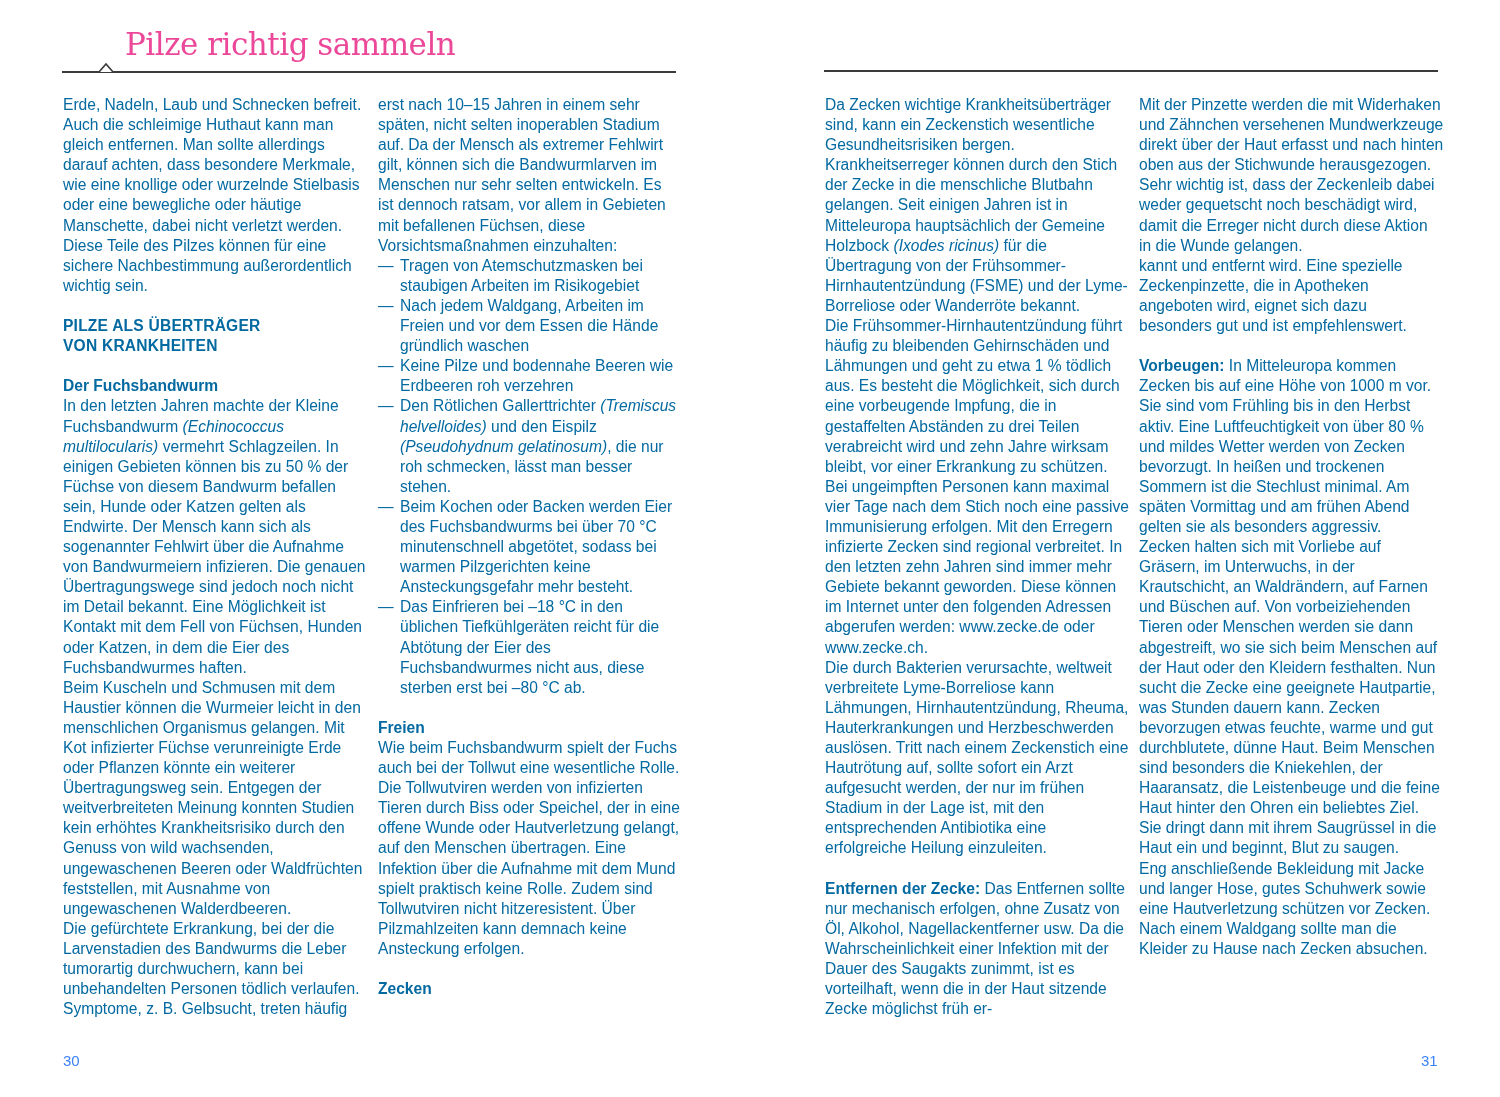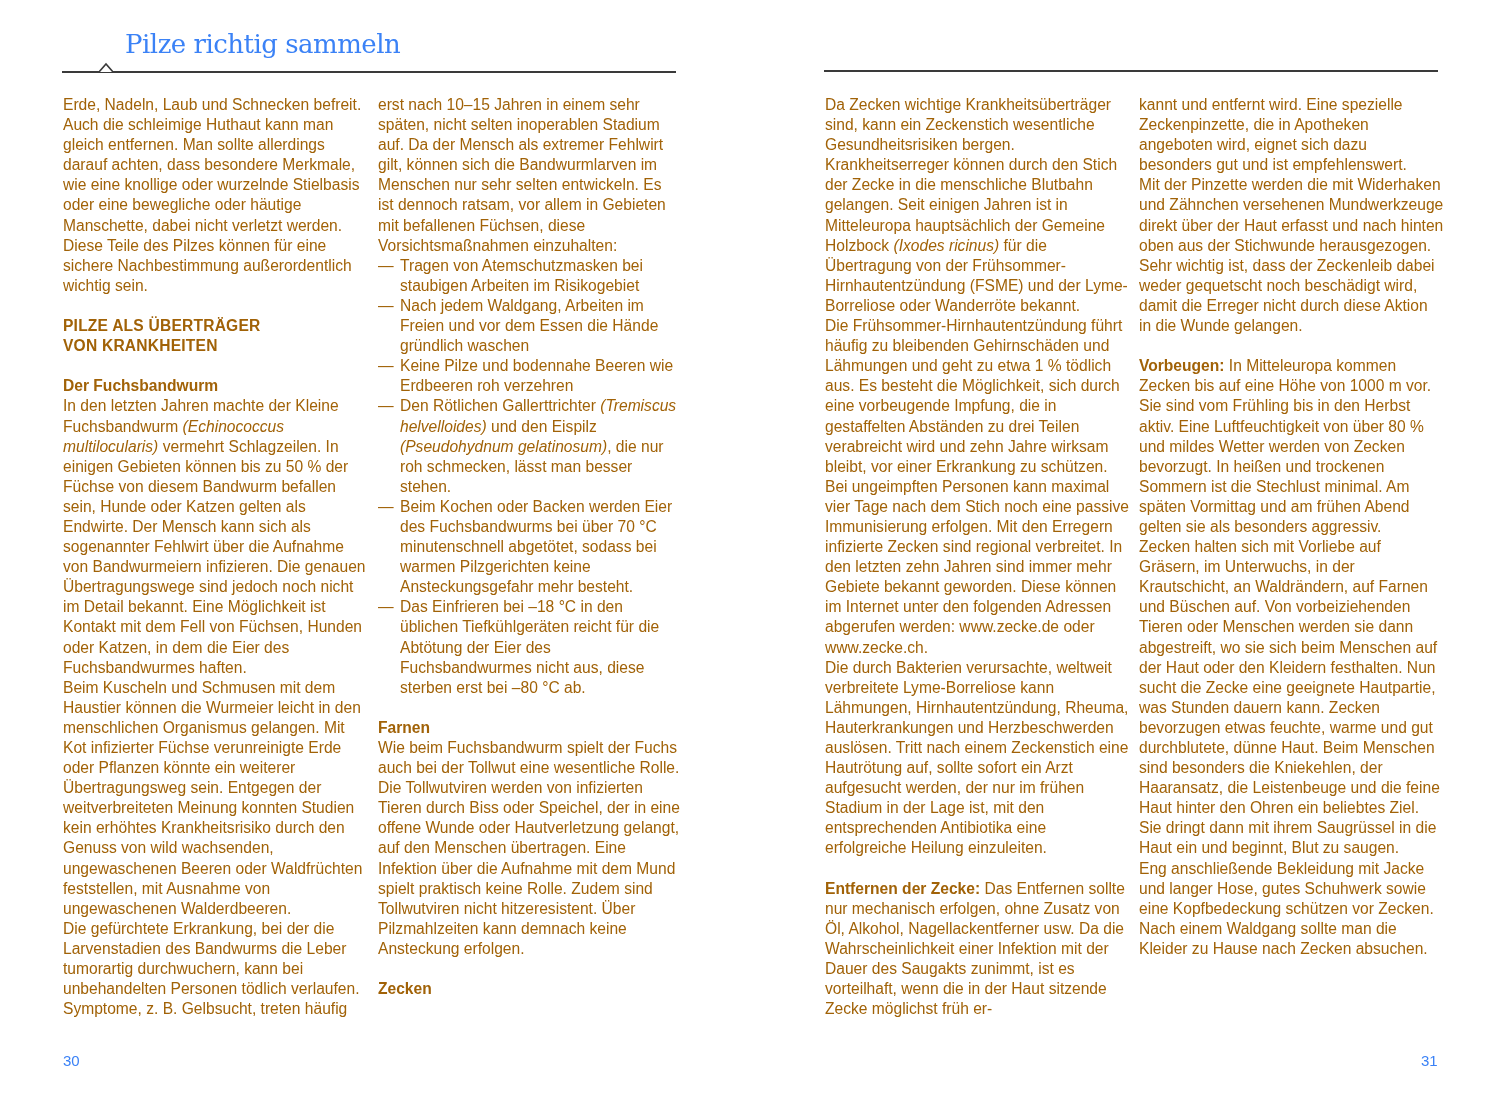--- a/index.html
+++ b/index.html
@@ -3,33 +3,33 @@
 <meta charset="utf-8">
 <style>
   html, body { margin: 0; padding: 0; background: #ffffff; }
   body { width: 1500px; height: 1097px; position: relative; overflow: hidden; color: #1a1a1a; }
   .page { position: absolute; top: 0; height: 1097px; }
   .page-left { left: 0; width: 750px; }
   .page-right { left: 750px; width: 750px; }
   .title {
     position: absolute; left: 125px; top: 24px;
     font-family: "DejaVu Serif", "Liberation Serif", serif;
-    font-size: 26px; font-weight: normal; letter-spacing: -0.5px; color: #3b82f6;
+    font-size: 31px; font-weight: normal; letter-spacing: -0.5px; color: #ec4899;
     margin: 0; line-height: 40px;
   }
   .rule {
     position: absolute; height: 2px; background: #3a3a3a;
   }
   .rule-left { left: 62px; top: 71px; width: 614px; }
   .rule-right { left: 74px; top: 70px; width: 614px; }
   .notch { position: absolute; left: 99px; top: 62px; }
   .col {
     position: absolute; top: 95px;
     font-family: "Liberation Sans", "DejaVu Sans", sans-serif;
-    font-size: 15.6px; line-height: 20.1px; color: #a16207;
+    font-size: 15.6px; line-height: 20.1px; color: #0369a1;
   }
   .col-1 { left: 63px; width: 305px; }
   .col-2 { left: 378px; width: 302px; }
   .col-3 { left: 75px; width: 305px; }
   .col-4 { left: 389px; width: 305px; }
   .col p { margin: 0; }
   .col .gap { height: 20.1px; }
   .section-head { font-weight: bold; letter-spacing: 0.2px; }
   .sub-head { font-weight: bold; }
   .col ul { list-style: none; margin: 0; padding: 0; }
@@ -74,21 +74,21 @@
     <p>erst nach 10–15 Jahren in einem sehr späten, nicht selten inoperablen Stadium auf. Da der Mensch als extremer Fehlwirt gilt, können sich die Bandwurmlarven im Menschen nur sehr selten entwickeln. Es ist dennoch ratsam, vor allem in Gebieten mit befallenen Füchsen, diese Vorsichtsmaßnahmen einzuhalten:</p>
     <ul>
       <li><span class="dash">—</span><span>Tragen von Atemschutzmasken bei staubigen Arbeiten im Risikogebiet</span></li>
       <li><span class="dash">—</span><span>Nach jedem Waldgang, Arbeiten im Freien und vor dem Essen die Hände gründlich waschen</span></li>
       <li><span class="dash">—</span><span>Keine Pilze und bodennahe Beeren wie Erdbeeren roh verzehren</span></li>
       <li><span class="dash">—</span><span>Den Rötlichen Gallerttrichter </span><i>(Tremiscus helvelloides)</i><span> und den Eispilz </span><i>(Pseudohydnum gelatinosum)</i><span>, die nur roh schmecken, lässt man besser stehen.</span></li>
       <li><span class="dash">—</span><span>Beim Kochen oder Backen werden Eier des Fuchsbandwurms bei über 70 °C minutenschnell abgetötet, sodass bei warmen Pilzgerichten keine Ansteckungsgefahr mehr besteht.</span></li>
       <li><span class="dash">—</span><span>Das Einfrieren bei –18 °C in den üblichen Tiefkühlgeräten reicht für die Abtötung der Eier des Fuchsbandwurmes nicht aus, diese sterben erst bei –80 °C ab.</span></li>
     </ul>
     <div class="gap"></div>
-    <p class="sub-head">Farnen</p>
+    <p class="sub-head">Freien</p>
     <p>Wie beim Fuchsbandwurm spielt der Fuchs auch bei der Tollwut eine wesentliche Rolle. Die Tollwutviren werden von infizierten Tieren durch Biss oder Speichel, der in eine offene Wunde oder Hautverletzung gelangt, auf den Menschen übertragen. Eine Infektion über die Aufnahme mit dem Mund spielt praktisch keine Rolle. Zudem sind Tollwutviren nicht hitzeresistent. Über Pilzmahlzeiten kann demnach keine Ansteckung erfolgen.</p>
     <div class="gap"></div>
     <p class="sub-head">Zecken</p>
   </div>
 
   <div class="pagenum pagenum-left">30</div>
 </div>
 
 <div class="page page-right">
   <div class="rule rule-right"></div>
@@ -99,24 +99,24 @@
     </p>
     <p>Die Frühsommer-Hirnhautentzündung führt häufig zu bleibenden Gehirnschäden und Lähmungen und geht zu etwa 1 % tödlich aus. Es besteht die Möglichkeit, sich durch eine vorbeugende Impfung, die in gestaffelten Abständen zu drei Teilen verabreicht wird und zehn Jahre wirksam bleibt, vor einer Erkrankung zu schützen. Bei ungeimpften Personen kann maximal vier Tage nach dem Stich noch eine passive Immunisierung erfolgen. Mit den Erregern infizierte Zecken sind regional verbreitet. In den letzten zehn Jahren sind immer mehr Gebiete bekannt geworden. Diese können im Internet unter den folgenden Adressen abgerufen werden: www.zecke.de oder www.zecke.ch.</p>
     <p>Die durch Bakterien verursachte, weltweit verbreitete Lyme-Borreliose kann Lähmungen, Hirnhautentzündung, Rheuma, Hauterkrankungen und Herzbeschwerden auslösen. Tritt nach einem Zeckenstich eine Hautrötung auf, sollte sofort ein Arzt aufgesucht werden, der nur im frühen Stadium in der Lage ist, mit den entsprechenden Antibiotika eine erfolgreiche Heilung einzuleiten.</p>
     <div class="gap"></div>
     <p>
       <b>Entfernen der Zecke:</b><span> Das Entfernen sollte nur mechanisch erfolgen, ohne Zusatz von Öl, Alkohol, Nagellackentferner usw. Da die Wahrscheinlichkeit einer Infektion mit der Dauer des Saugakts zunimmt, ist es vorteilhaft, wenn die in der Haut sitzende Zecke möglichst früh er-</span>
     </p>
   </div>
 
   <div class="col col-4">
+    <p>Mit der Pinzette werden die mit Widerhaken und Zähnchen versehenen Mundwerkzeuge direkt über der Haut erfasst und nach hinten oben aus der Stichwunde herausgezogen. Sehr wichtig ist, dass der Zeckenleib dabei weder gequetscht noch beschädigt wird, damit die Erreger nicht durch diese Aktion in die Wunde gelangen.</p>
     <p>kannt und entfernt wird. Eine spezielle Zeckenpinzette, die in Apotheken angeboten wird, eignet sich dazu besonders gut und ist empfehlenswert.</p>
-    <p>Mit der Pinzette werden die mit Widerhaken und Zähnchen versehenen Mundwerkzeuge direkt über der Haut erfasst und nach hinten oben aus der Stichwunde herausgezogen. Sehr wichtig ist, dass der Zeckenleib dabei weder gequetscht noch beschädigt wird, damit die Erreger nicht durch diese Aktion in die Wunde gelangen.</p>
     <div class="gap"></div>
     <p>
       <b>Vorbeugen:</b><span> In Mitteleuropa kommen Zecken bis auf eine Höhe von 1000 m vor. Sie sind vom Frühling bis in den Herbst aktiv. Eine Luftfeuchtigkeit von über 80 % und mildes Wetter werden von Zecken bevorzugt. In heißen und trockenen Sommern ist die Stechlust minimal. Am späten Vormittag und am frühen Abend gelten sie als besonders aggressiv.</span>
     </p>
     <p>Zecken halten sich mit Vorliebe auf Gräsern, im Unterwuchs, in der Krautschicht, an Waldrändern, auf Farnen und Büschen auf. Von vorbeiziehenden Tieren oder Menschen werden sie dann abgestreift, wo sie sich beim Menschen auf der Haut oder den Kleidern festhalten. Nun sucht die Zecke eine geeignete Hautpartie, was Stunden dauern kann. Zecken bevorzugen etwas feuchte, warme und gut durchblutete, dünne Haut. Beim Menschen sind besonders die Kniekehlen, der Haaransatz, die Leistenbeuge und die feine Haut hinter den Ohren ein beliebtes Ziel. Sie dringt dann mit ihrem Saugrüssel in die Haut ein und beginnt, Blut zu saugen.</p>
-    <p>Eng anschließende Bekleidung mit Jacke und langer Hose, gutes Schuhwerk sowie eine Kopfbedeckung schützen vor Zecken. Nach einem Waldgang sollte man die Kleider zu Hause nach Zecken absuchen.</p>
+    <p>Eng anschließende Bekleidung mit Jacke und langer Hose, gutes Schuhwerk sowie eine Hautverletzung schützen vor Zecken. Nach einem Waldgang sollte man die Kleider zu Hause nach Zecken absuchen.</p>
   </div>
 
   <div class="pagenum pagenum-right">31</div>
 </div>
 
 </body></html>

